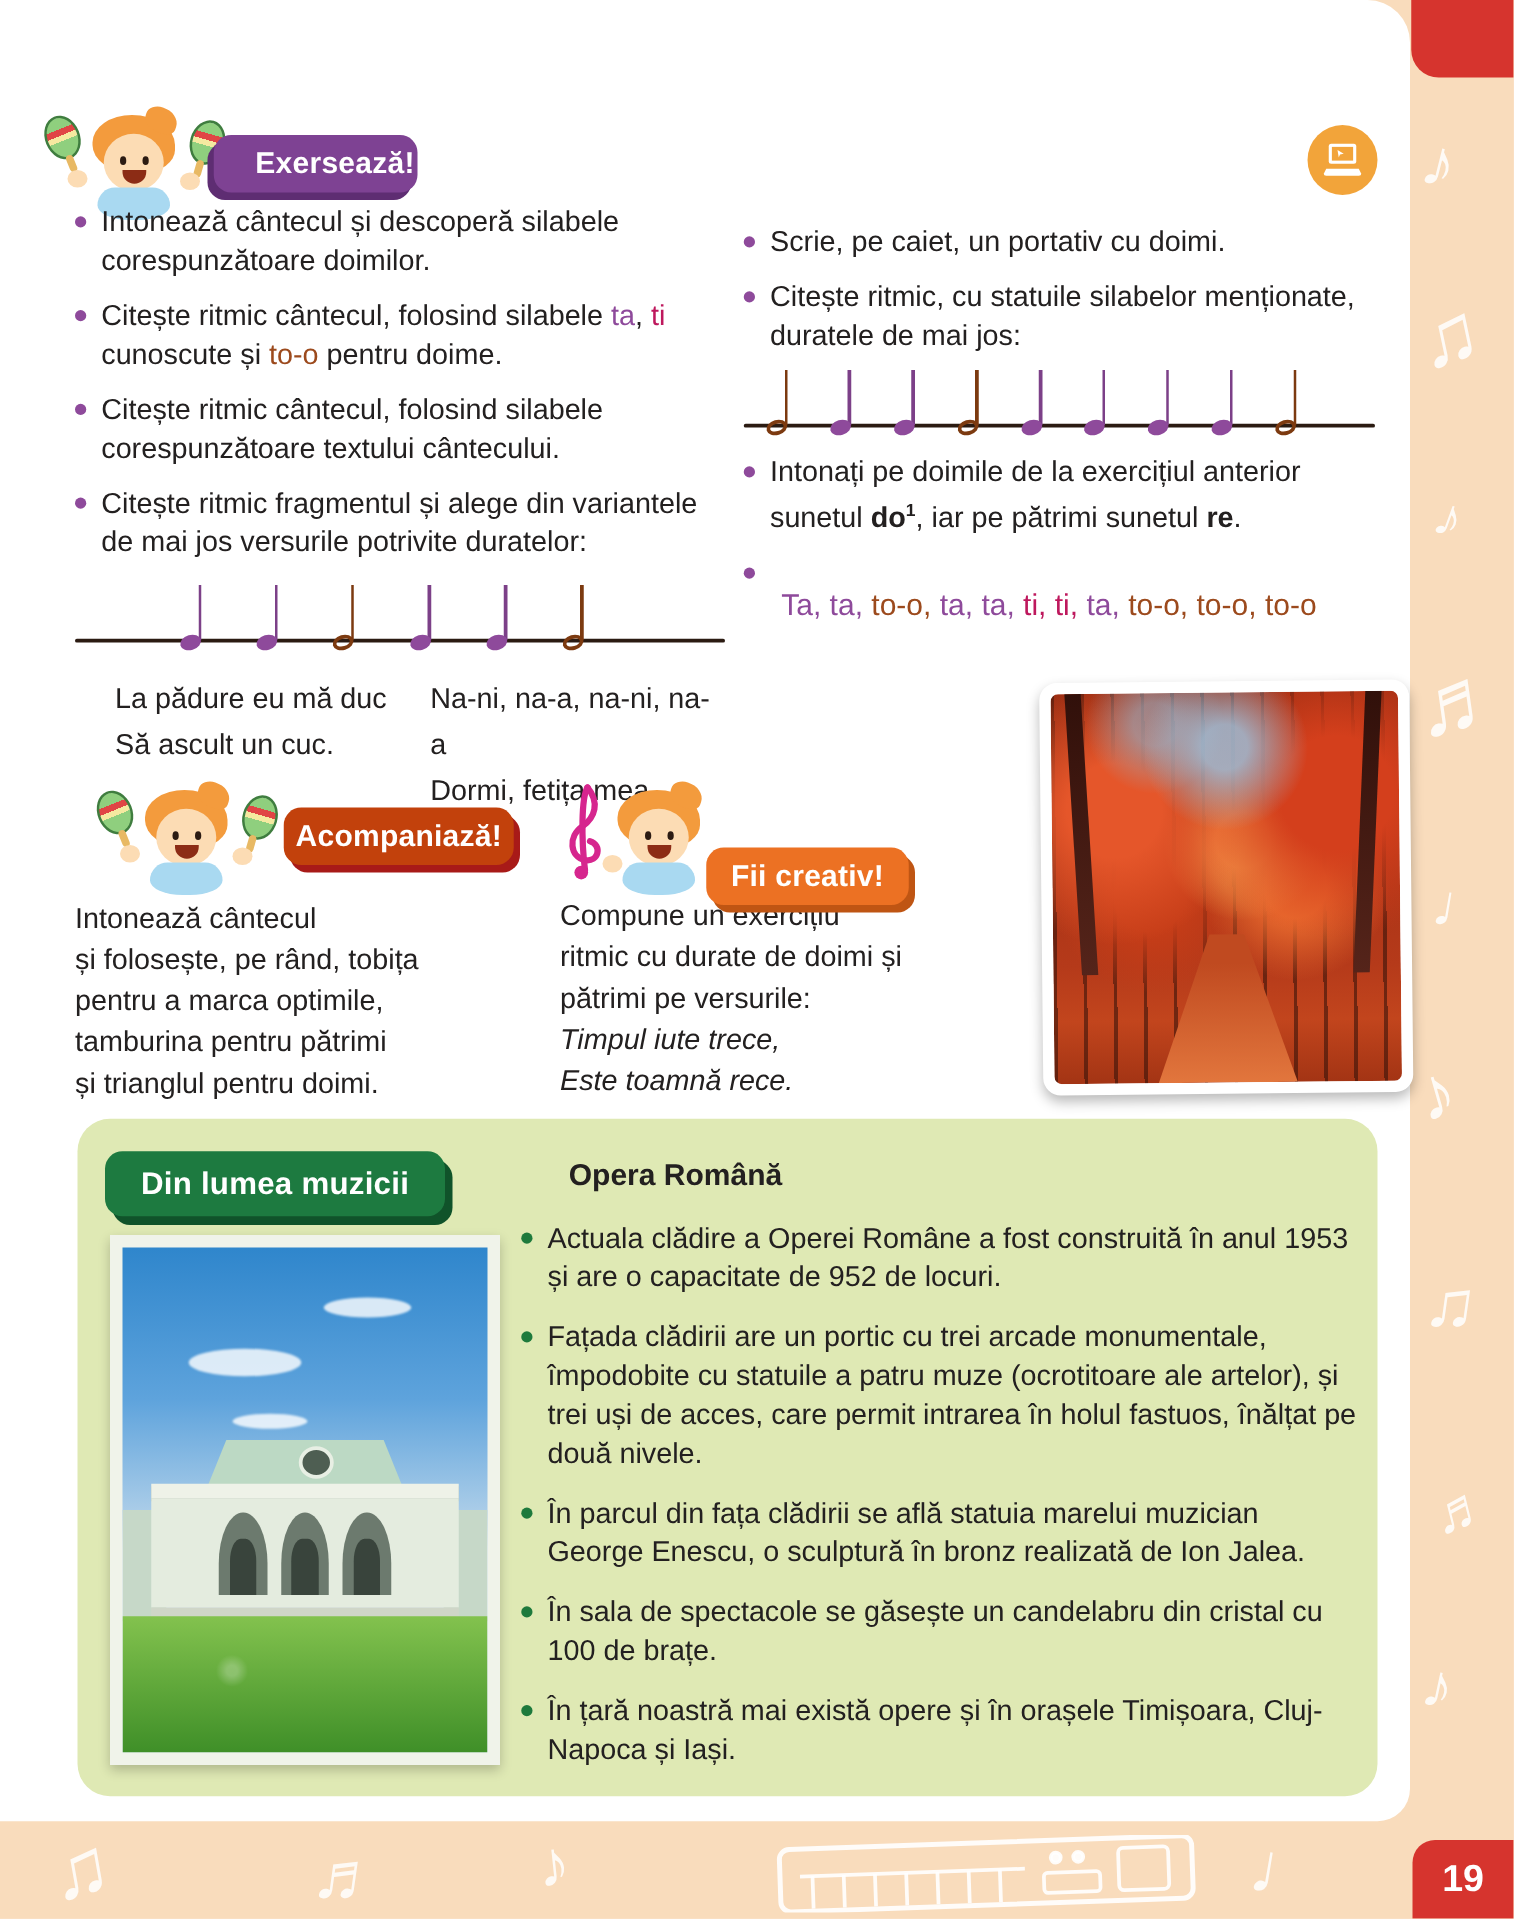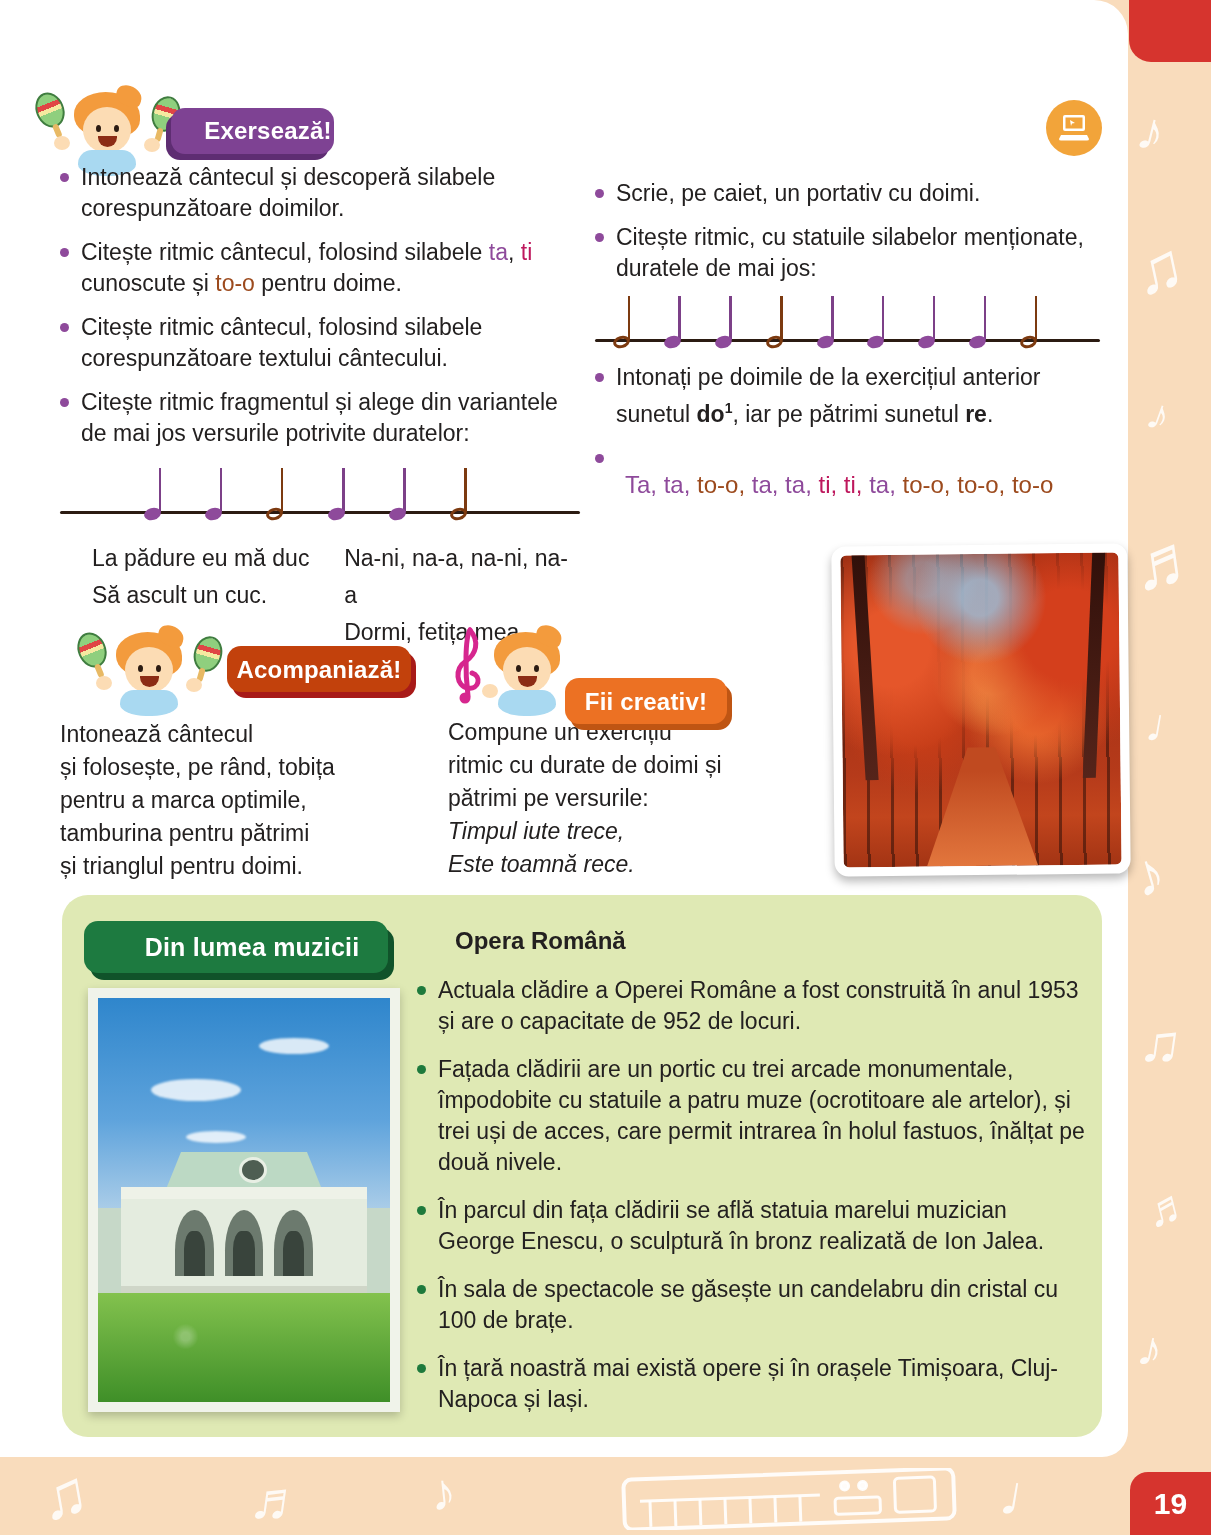--- a/index.html
+++ b/index.html
@@ -14,21 +14,21 @@
   .page-num{position:absolute;left:1130px;top:1472px;width:81px;height:63px;background:#d6342e;border-radius:18px 0 0 0;color:#fff;font-weight:bold;font-size:30px;display:flex;align-items:center;justify-content:center;}
 
   
   .doodle{position:absolute;color:rgba(255,255,255,.85);pointer-events:none;}
 
   
   .badge{position:absolute;color:#fff;font-weight:bold;display:flex;align-items:center;justify-content:center;border-radius:14px;font-size:24px;letter-spacing:.2px;}
   .badge.purple{background:#7e4293;box-shadow:-5px 6px 0 #5e2d72;}
   .badge.red{background:#c2410c;box-shadow:5px 6px 0 #a81a18;margin-left:21px;}
   .badge.orange{background:#ec7123;box-shadow:5px 6px 0 #bf5513;}
-  .badge.green{background:#1d7a40;box-shadow:6px 7px 0 #10532a;padding-left:32px;}
+  .badge.green{background:#1d7a40;box-shadow:6px 7px 0 #10532a;}
 
   
   .kid{position:absolute;width:160px;height:90px;}
   .kid .hair{position:absolute;left:46px;top:0;width:66px;height:46px;background:#f39b3d;border-radius:55% 60% 45% 55%;}
   .kid .tuft{position:absolute;left:88px;top:-6px;width:26px;height:20px;background:#f39b3d;border-radius:60% 80% 40% 70%;transform:rotate(18deg);}
   .kid .face{position:absolute;left:55px;top:15px;width:48px;height:46px;background:#fcdcb4;border-radius:50%;}
   .kid .eye{position:absolute;width:5px;height:7px;background:#2b1b12;border-radius:50%;top:33px;}
   .kid .eye.l{left:68px}.kid .eye.r{left:86px}
   .kid .mouth{position:absolute;left:70px;top:44px;width:19px;height:11px;background:#8c2c15;border-radius:0 0 18px 18px;}
   .kid .shirt{position:absolute;left:50px;top:58px;width:58px;height:26px;background:#a9d9f1;border-radius:14px 14px 45% 45%;}

